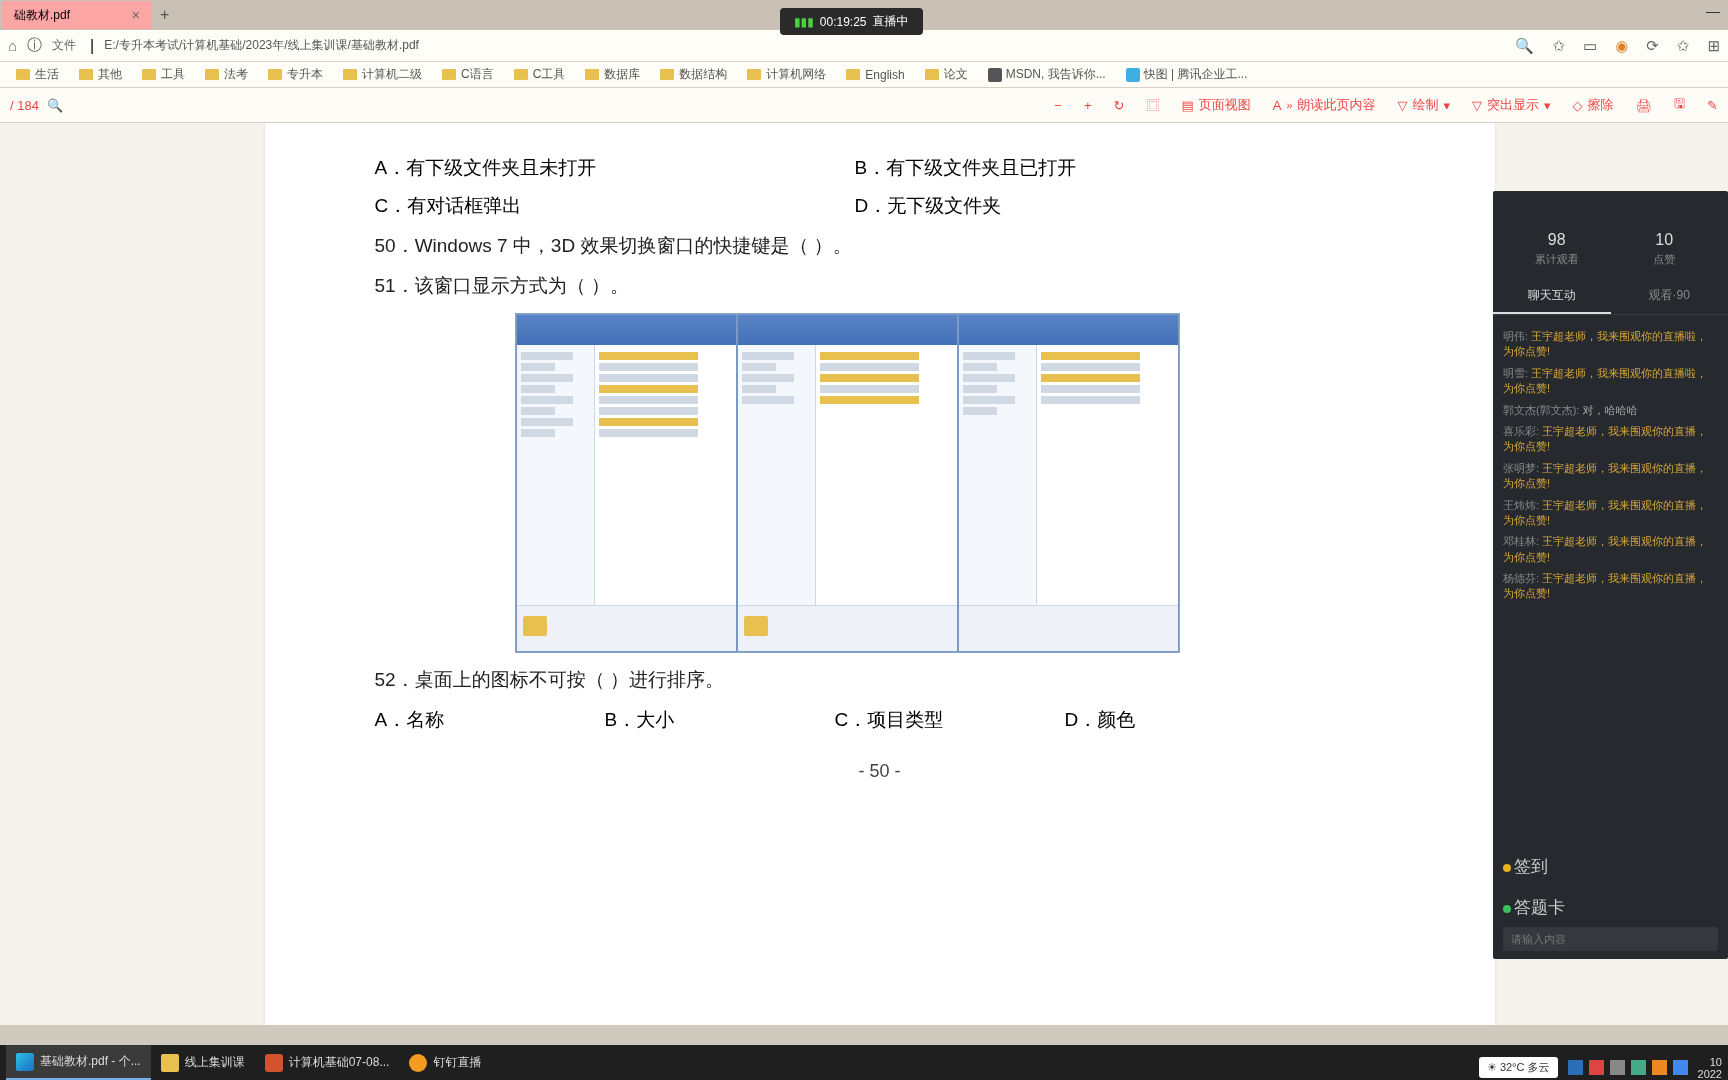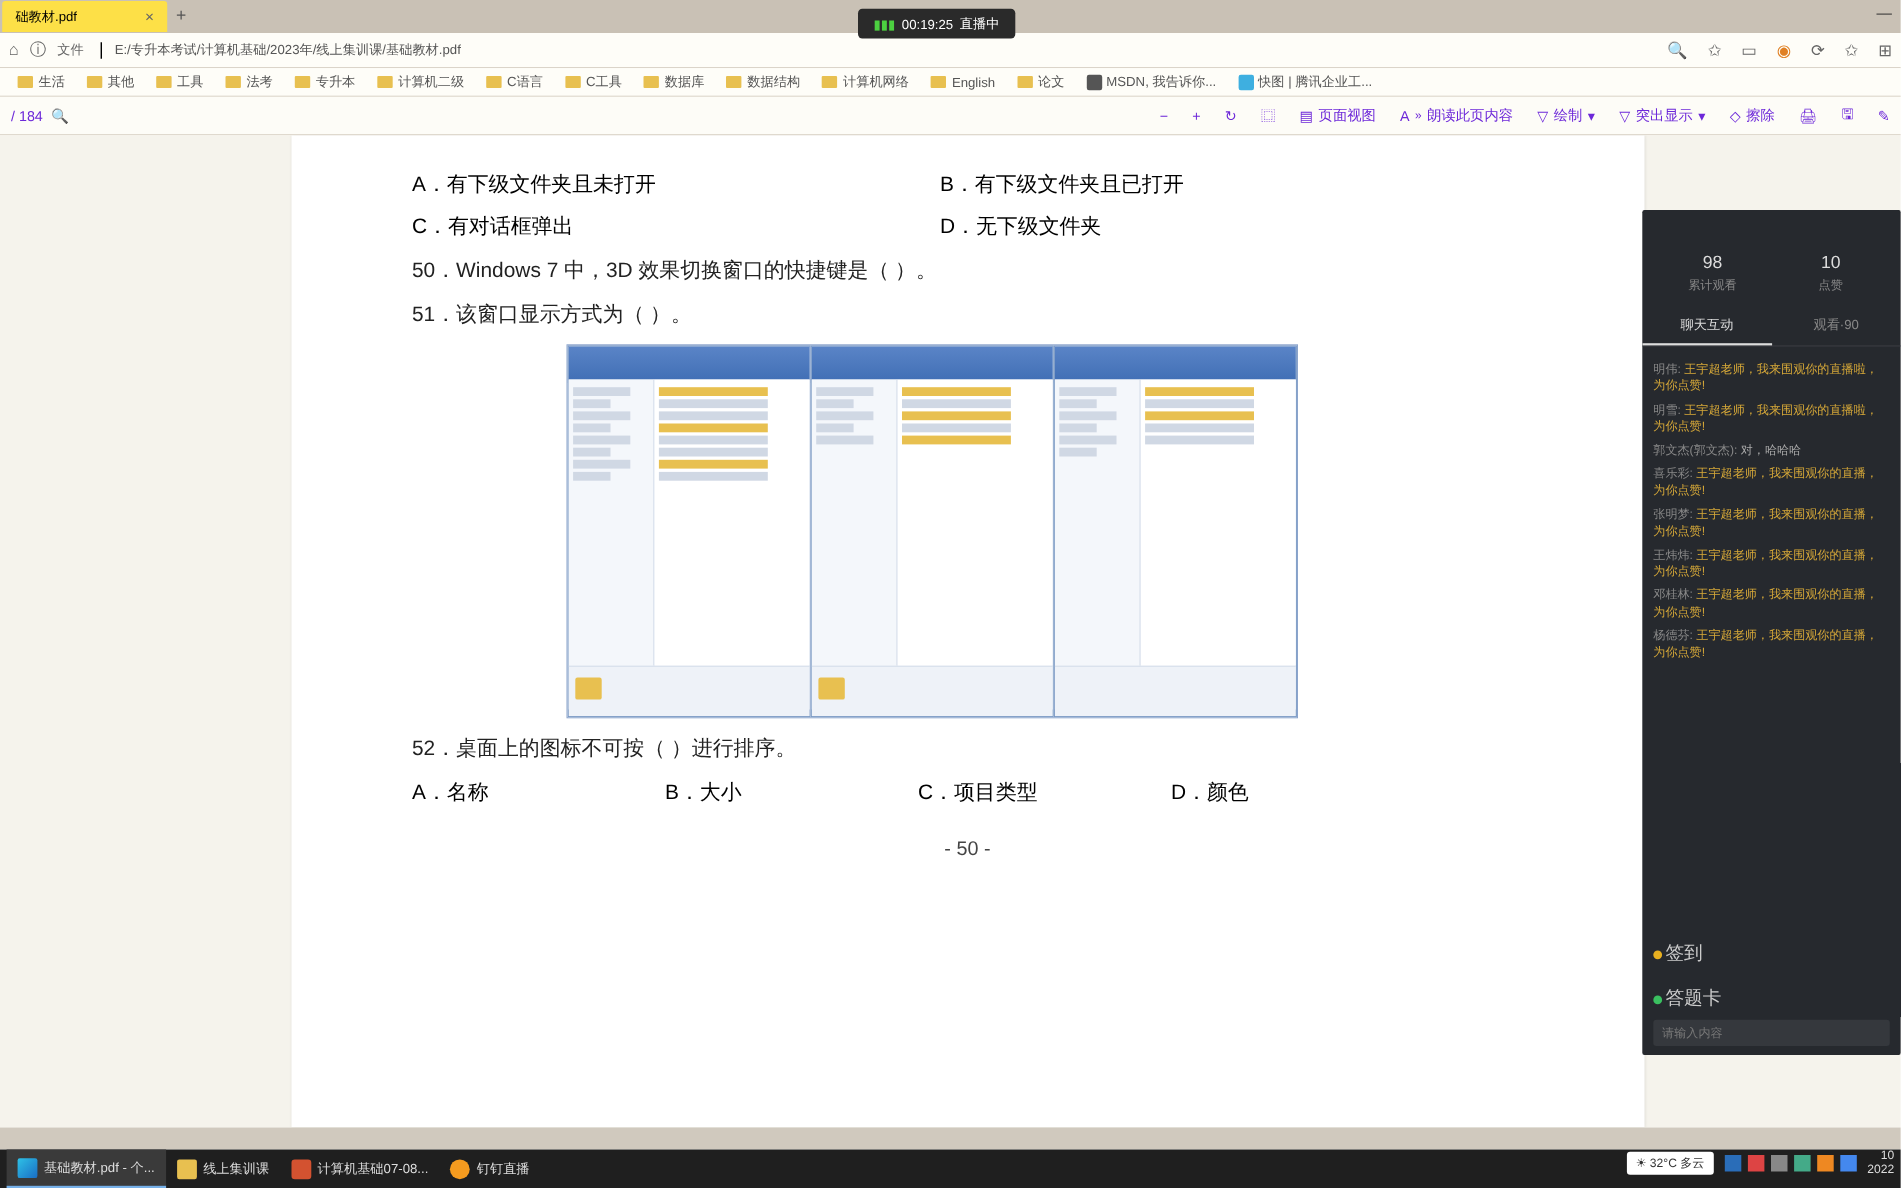--- a/index.html
+++ b/index.html
@@ -1,20 +1,20 @@
 <!DOCTYPE html>
 <html><head>
 <meta charset="utf-8">
 <style>
 * { margin: 0; padding: 0; box-sizing: border-box; font-family: "Microsoft YaHei", Arial, sans-serif; }
 body { width: 1728px; height: 1080px; background: #fff; overflow: hidden; position: relative; }
 
 
 .tab-bar { height: 30px; background: #c9c1b5; display: flex; align-items: center; padding-left: 2px; }
-.tab { background: #fde047; height: 28px; padding: 4px 12px; font-size: 12px; display: flex; align-items: center; min-width: 150px; border-radius: 3px 3px 0 0; }
+.tab { background: #fca5a5; height: 28px; padding: 4px 12px; font-size: 12px; display: flex; align-items: center; min-width: 150px; border-radius: 3px 3px 0 0; }
 .tab-close { margin-left: auto; font-size: 14px; cursor: pointer; color: #666; }
 .tab-add { margin-left: 8px; font-size: 16px; color: #555; }
 .win-controls { position: absolute; right: 8px; top: 3px; display: flex; gap: 18px; font-size: 14px; color: #333; }
 
 
 .addr-bar { height: 32px; background: #fefdf8; display: flex; align-items: center; padding: 0 8px; gap: 10px; border-bottom: 1px solid #d8d0c4; }
 .addr-icon { color: #666; font-size: 15px; }
 .addr-label { font-size: 12px; color: #666; margin-right: 4px; }
 .addr-path { flex: 1; font-size: 12px; color: #555; }
 .addr-right { display: flex; gap: 18px; align-items: center; }
@@ -22,21 +22,21 @@
 
 
 .bk-bar { height: 26px; background: #fefdf8; display: flex; align-items: center; padding: 0 8px; gap: 4px; border-bottom: 1px solid #d8d0c4; }
 .bk-item { display: flex; align-items: center; font-size: 12px; color: #555; padding: 2px 8px; }
 .bk-folder { width: 14px; height: 11px; background: #e8c050; border-radius: 1px; margin-right: 5px; }
 .bk-icon { width: 14px; height: 14px; margin-right: 4px; }
 .bk-ms { background: #555; border-radius: 2px; }
 .bk-kf { background: #3eafe0; border-radius: 2px; }
 
 
-.pdf-bar { height: 35px; background: #fdfcf7; display: flex; align-items: center; padding: 0 10px; border-bottom: 1px solid #d8d0c4; font-size: 13px; color: #6d28d9; }
+.pdf-bar { height: 35px; background: #fdfcf7; display: flex; align-items: center; padding: 0 10px; border-bottom: 1px solid #d8d0c4; font-size: 13px; color: #ef4444; }
 .pdf-page { display: flex; align-items: center; gap: 8px; }
 .pdf-right { margin-left: auto; display: flex; align-items: center; gap: 22px; }
 .pdf-right span { display: flex; align-items: center; gap: 5px; }
 
 
 .content { position: absolute; top: 123px; left: 0; right: 0; bottom: 55px; background: #f5f3ec; overflow: hidden; padding-left: 31px; }
 .page { width: 1230px; background: #fff; margin: 0 auto; position: relative; height: 100%; padding: 20px 110px; box-shadow: 0 0 3px rgba(0,0,0,0.1); }
 .q-row { margin: 14px 0; font-size: 19px; color: #222; display: flex; }
 .opt-row { display: flex; margin: 12px 0; font-size: 19px; }
 .opt { min-width: 230px; }
@@ -71,21 +71,21 @@
 .dot { width: 8px; height: 8px; border-radius: 50%; display: inline-block; margin-right: 3px; }
 .dot.y { background: #e8b020; }
 .dot.g { background: #3ac060; }
 .live-input { position: absolute; bottom: 8px; left: 10px; right: 10px; height: 24px; background: #35383d; border-radius: 3px; padding: 4px 8px; color: #777; font-size: 11px; display: flex; align-items: center; }
 
 
 .rec-badge { position: absolute; top: 8px; left: 780px; background: #2a2a2a; color: #fff; font-size: 12px; padding: 5px 14px; border-radius: 4px; display: flex; align-items: center; gap: 6px; z-index: 100; }
 .rec-badge .sig { color: #4cd040; }
 
 
-.taskbar { position: absolute; bottom: 0; left: 0; right: 0; height: 35px; background: #1f1f1f; display: flex; align-items: flex-start; padding: 0 6px; color: #ddd; font-size: 12px; }
+.taskbar { position: absolute; bottom: 0; left: 0; right: 0; height: 35px; background: #1f1f1f; display: flex; align-items: flex-end; padding: 0 6px; color: #ddd; font-size: 12px; }
 .tb-item { display: flex; align-items: center; height: 35px; padding: 0 10px; gap: 6px; }
 .tb-item.active { background: #3a3a3a; border-bottom: 2px solid #76b0e8; }
 .tb-ico { width: 18px; height: 18px; border-radius: 2px; }
 .tb-edge { background: linear-gradient(135deg,#2ec1e6,#1a6dc4); }
 .tb-f { background: #e8c050; }
 .tb-pp { background: #d35230; border-radius: 3px; }
 .tb-dd { background: #f59b1f; border-radius: 50%; }
 .tb-right { margin-left: auto; display: flex; align-items: center; gap: 10px; }
 .tb-right .sys { display: flex; gap: 6px; }
 .tb-right .sys span { width: 15px; height: 15px; display: inline-block; }

